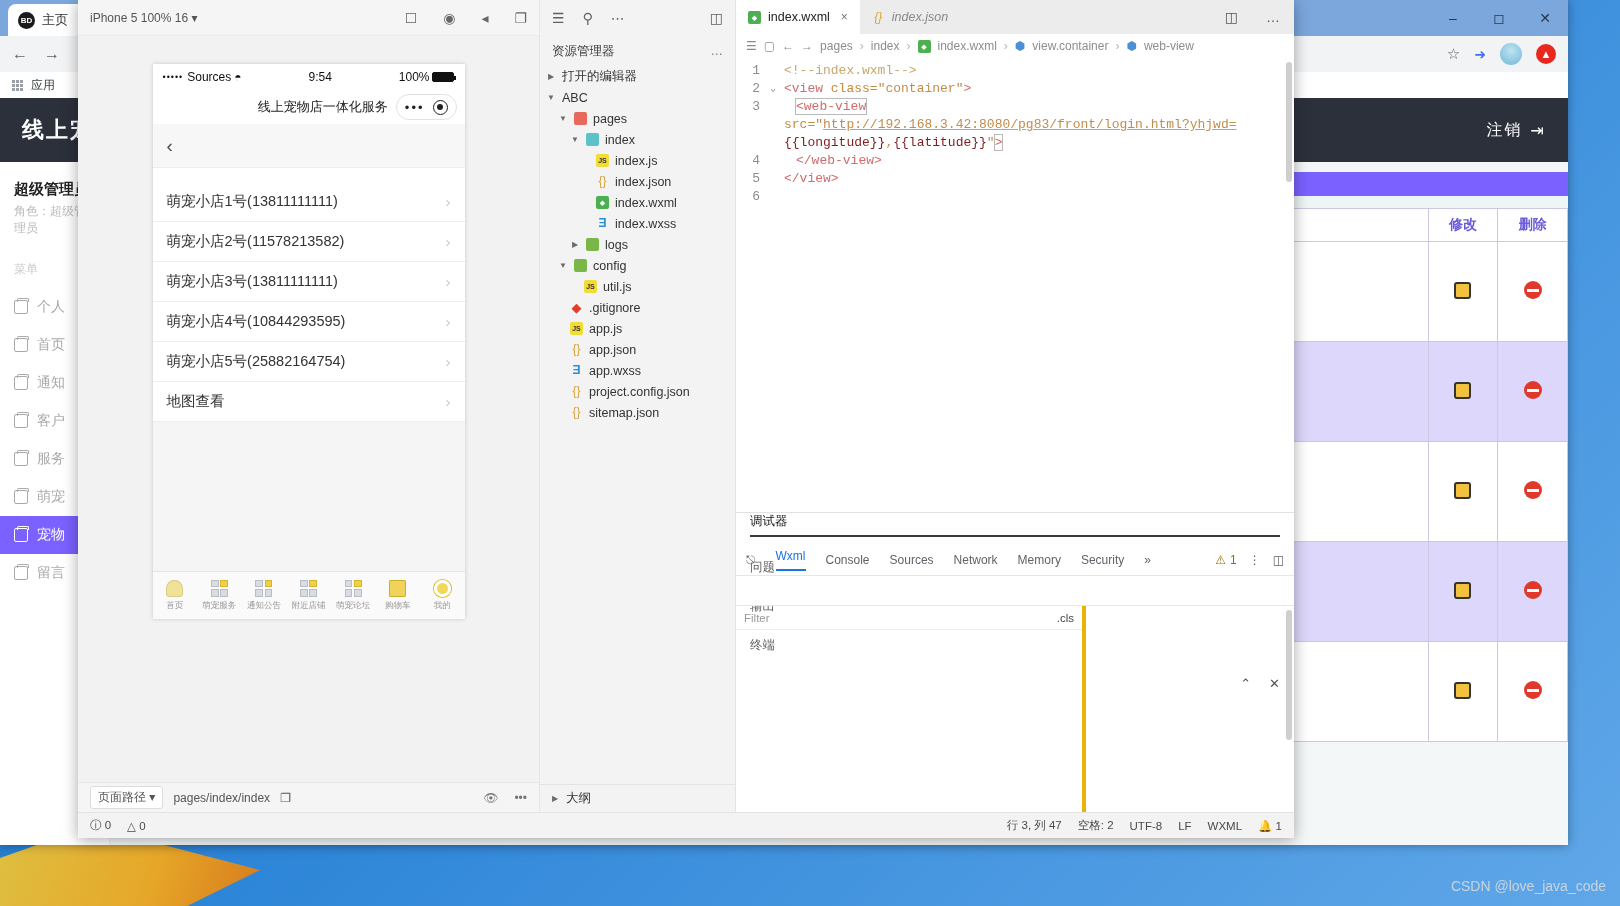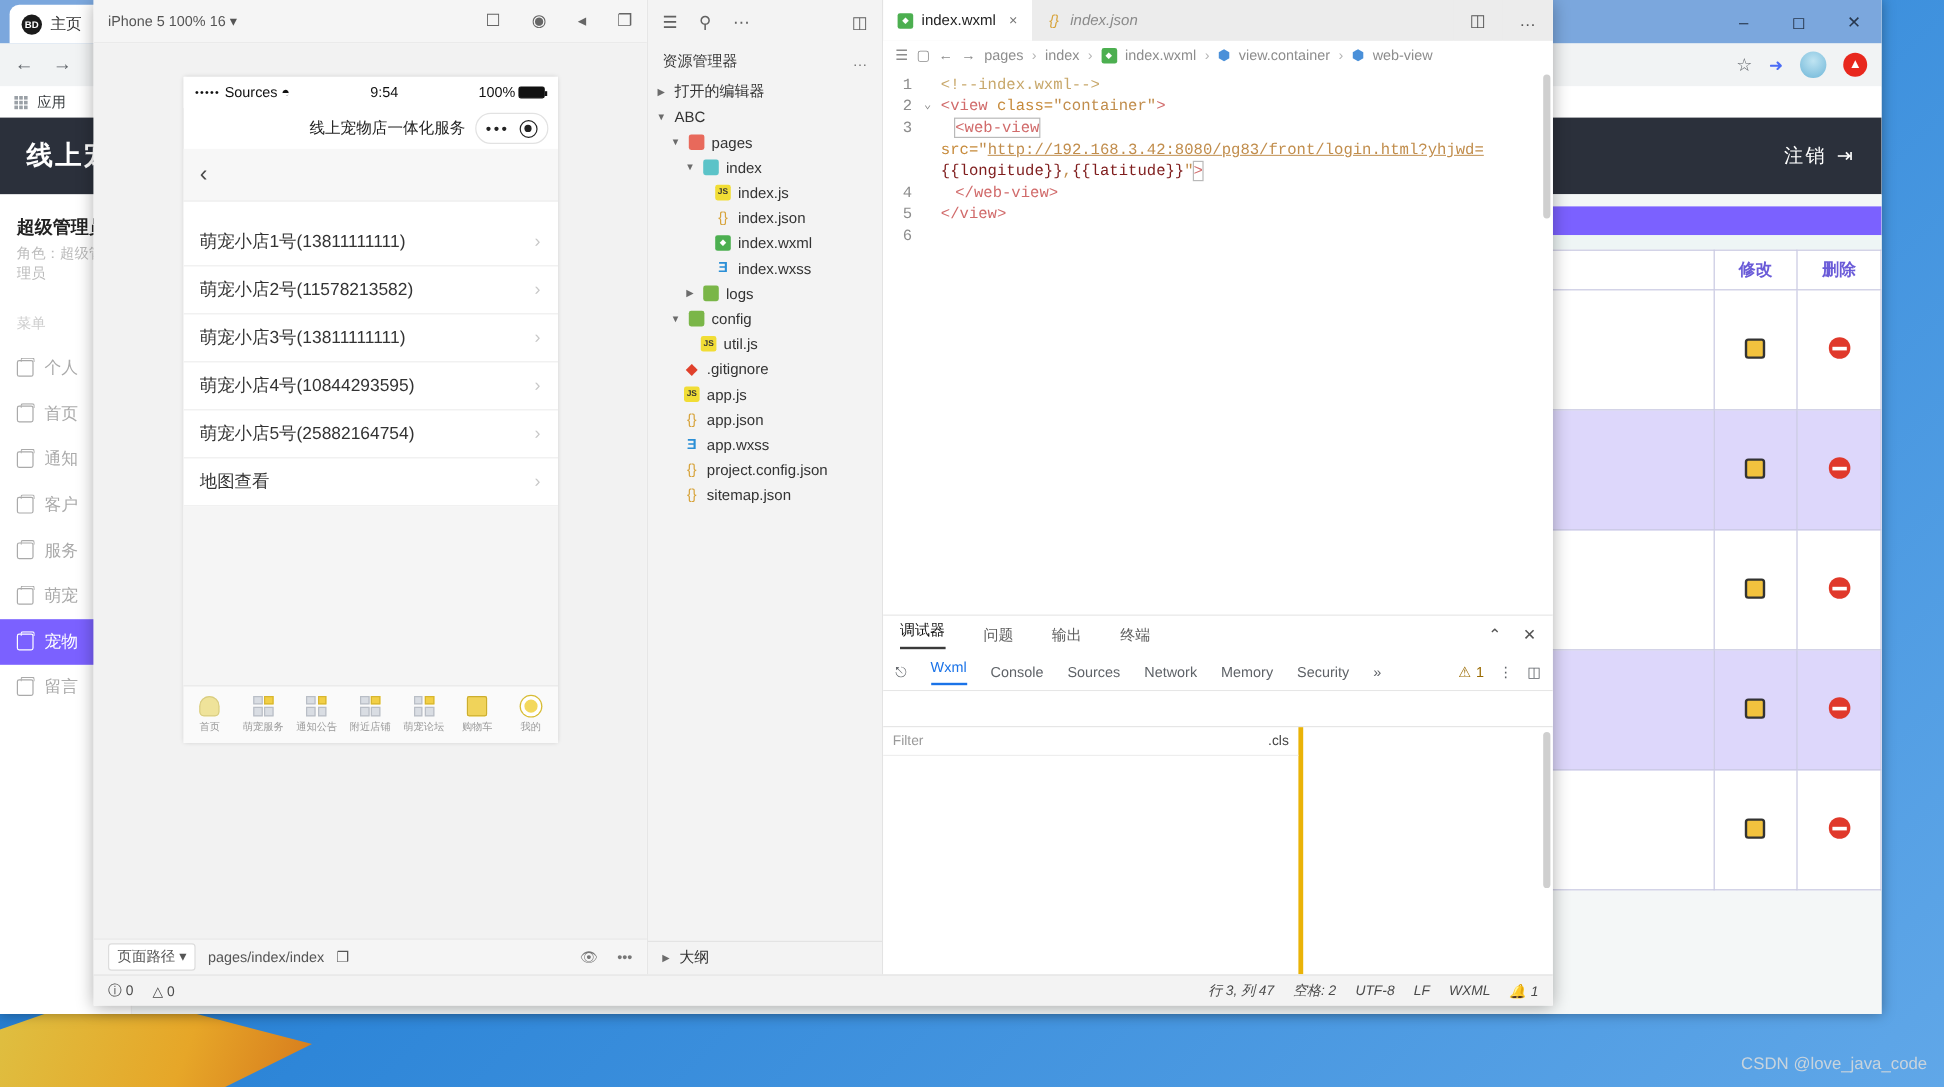--- a/index.html
+++ b/index.html
@@ -185,22 +185,22 @@
   .code{ white-space:pre-wrap; }
   .k-com{ color:#c8a86b;} .k-tag{ color:#d16b6b;} .k-attr{ color:#c78b3c;}
   .k-str{ color:#c18d4c;} .k-brace{ color:#7f1d1d;}
   .underl{ text-decoration:underline; text-decoration-color:#caa06a;}
   .cursor-box{ outline:1px solid #b9b9b9; }
   .ed-scroll{ position:absolute; right:2px; top:4px; width:6px; height:120px; background:#cfcfcf;
      border-radius:3px;}
 
   
   .dbg{ height:300px; border-top:1px solid #e2e2e2; display:flex; flex-direction:column;}
-  .dbg-tabs{ height:32px; display:flex; align-items:center; gap:32px; padding:0 14px;
-     font-size:12.5px; color:#5e5e5e;}
+  .dbg-tabs{ height:32px; display:flex; gap:22px; padding:0 14px;
+     font-size:12.5px; color:#5e5e5e;flex-direction:column;}
   .dbg-tabs .active{ color:#111; border-bottom:2px solid #3b3b3b; padding-bottom:5px;}
   .dbg-tabs .r{ margin-left:auto; display:flex; gap:18px; color:#555; font-size:13px;}
   .dev-tabs{ height:31px; display:flex; align-items:center; gap:20px; padding:0 10px;
      font-size:12px; color:#5f6368; border-bottom:1px solid #e6e6e6;}
   .dev-tabs .sel{ color:#1a73e8; border-bottom:2px solid #1a73e8; padding-bottom:6px;}
   .dev-tabs .r{ margin-left:auto; display:flex; align-items:center; gap:12px;}
   .warnbadge{ color:#9a6a00; display:flex; align-items:center; gap:4px;}
   .dev-emptybar{ height:30px; border-bottom:1px solid #e6e6e6; background:#fff;}
   .styles-tabs{ height:28px; display:flex; align-items:center; gap:20px; padding:0 12px;
      font-size:12px; color:#5f6368; border-bottom:1px solid #e6e6e6;}
@@ -210,21 +210,21 @@
   .filter-row{ height:24px; display:flex; align-items:center; padding:0 8px;
      border-bottom:1px solid #eee; font-size:11.5px; color:#9a9a9a;}
   .filter-row .cls{ margin-left:auto; color:#444;}
   .styles-right{ flex:1; position:relative;}
   .styles-right .sb{ position:absolute; right:2px; top:4px; width:6px; height:130px;
      background:#cfcfcf; border-radius:3px;}
 
   
   .dt-status{ height:26px; background:#f3f3f3; border-top:1px solid #e3e3e3; display:flex;
      align-items:center; gap:16px; padding:0 12px; font-size:11.5px; color:#4a4a4a;}
-  .dt-status .r{ margin-left:auto; display:flex; gap:16px; align-items:center;font-style:italic;}
+  .dt-status .r{ margin-left:auto; display:flex; gap:16px; align-items:center;}
 
   .csdn{ position:absolute; right:14px; bottom:12px; color:#c9d4dd; font-size:14px; }
 </style>
 </head>
 <body>
 
 <div id="desktop"></div>
 
 <div id="bgwin">
   <div class="bw-chrome">

